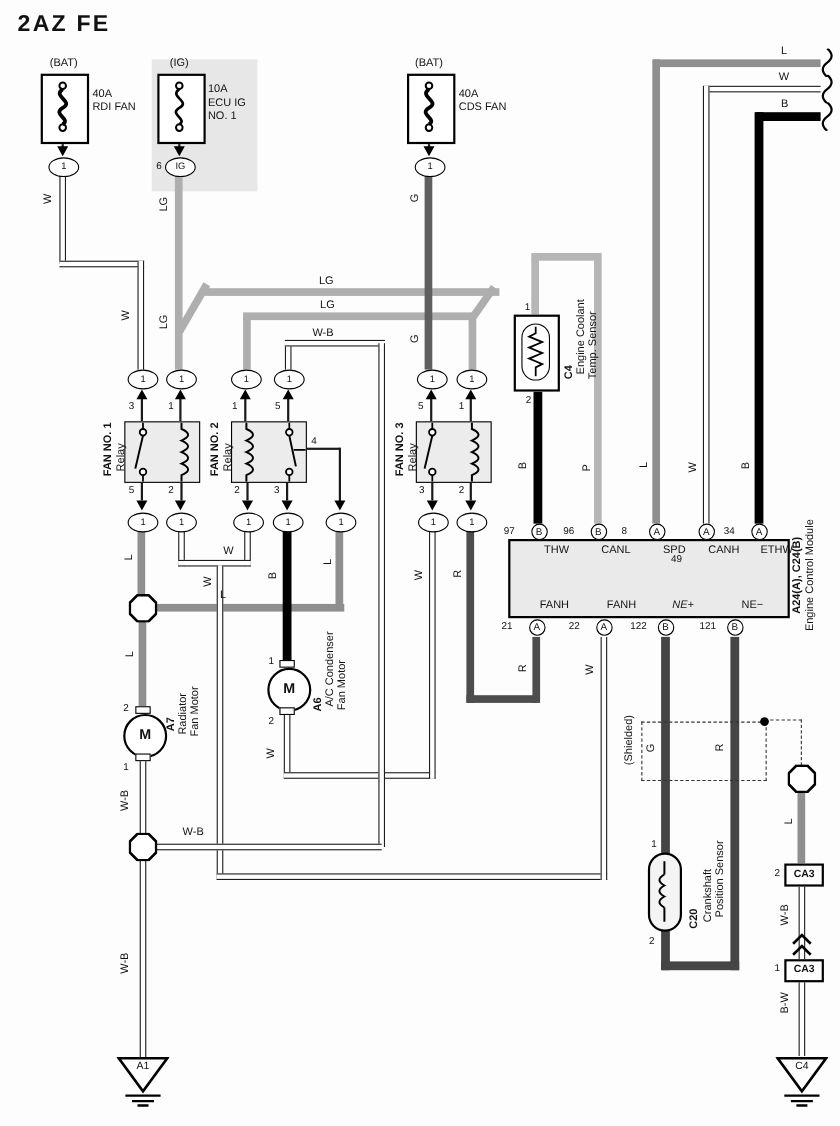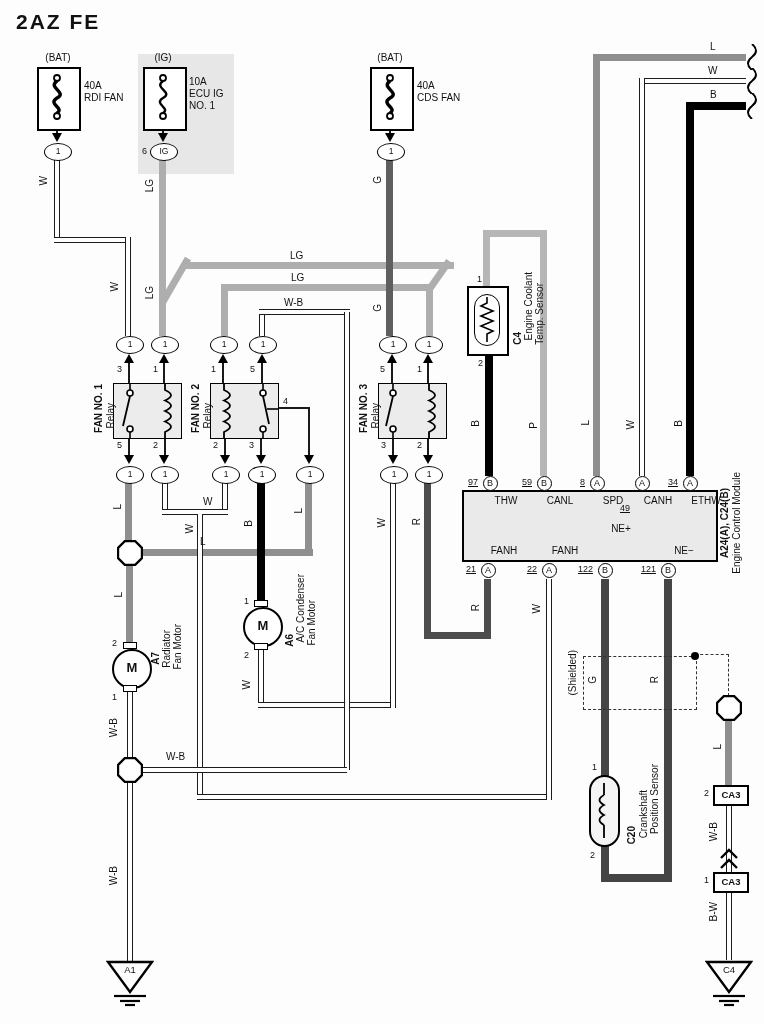--- a/index.html
+++ b/index.html
@@ -23,21 +23,21 @@
   .bold{font-weight:bold;}
   .pin{position:absolute;font-size:9px;}
   
   .oval{position:absolute;width:26px;height:16px;border:1.8px solid #000;border-radius:50%;background:#fff;font-size:8.5px;line-height:15px;text-align:center;}
   .arr-up{position:absolute;width:0;height:0;border-left:5px solid transparent;border-right:5px solid transparent;border-bottom:9px solid #000;}
   .arr-dn{position:absolute;width:0;height:0;border-left:5px solid transparent;border-right:5px solid transparent;border-top:9px solid #000;}
   
   .fusebox{position:absolute;width:40px;height:60px;border:2.2px solid #000;background:#fff;}
   .relaybox{position:absolute;width:67px;height:54px;border:1.8px solid #000;background:#ececec;}
   .pc{position:absolute;width:15px;height:15px;border:1.7px solid #000;border-radius:50%;background:#fff;font-size:9px;line-height:13px;text-align:center;box-sizing:border-box;}
-  .pcnum{position:absolute;font-size:9px;text-align:right;width:20px;text-decoration:underline;}
+  .pcnum{position:absolute;font-size:9px;text-align:left;width:20px;}
   .ecmlabel{position:absolute;font-size:10px;transform:translateX(-50%);margin-left:16px;}
   .motor{position:absolute;width:36px;height:36px;border:2.4px solid #000;border-radius:50%;background:#fff;text-align:center;font-weight:bold;font-size:13px;line-height:33px;}
   .term{position:absolute;width:14px;height:7px;border:1.6px solid #000;background:#fff;box-sizing:border-box;}
   .cabox{position:absolute;width:32px;height:17px;border:2px solid #000;background:#fff;font-size:9.5px;font-weight:bold;text-align:center;line-height:15px;}
   .dash-h{position:absolute;border-top:1.6px dashed #333;}
   .dash-v{position:absolute;border-left:1.6px dashed #333;}
   .shieldbox{position:absolute;border:1.6px dashed #333;background:transparent;}
   .dot{position:absolute;width:8px;height:8px;background:#000;border-radius:50%;}
   svg{display:block;}
 </style>
@@ -268,26 +268,26 @@
   <div class="vl" style="left:534px;top:283px;">Temp. Sensor</div>
 
   <div class="abs" style="left:462px;top:490px;width:256px;height:72px;border:2px solid #000;background:#eaeaea;box-sizing:border-box;"></div>
   <div class="ecmlabel" style="left:490px;top:495px;">THW</div>
   <div class="ecmlabel" style="left:544px;top:495px;">CANL</div>
   <div class="ecmlabel" style="left:597px;top:495px;">SPD</div>
   <div class="ecmlabel" style="left:642px;top:495px;">CANH</div>
   <div class="ecmlabel" style="left:690px;top:495px;">ETHW</div>
   <div class="ecmlabel" style="left:488px;top:545px;">FANH</div>
   <div class="ecmlabel" style="left:549px;top:545px;">FANH</div>
-  <div class="ecmlabel" style="left:605px;top:523px;">NE+</div>
+  <div class="ecmlabel" style="left:605px;top:545px;font-style:italic;">NE+</div>
   <div class="ecmlabel" style="left:668px;top:545px;">NE−</div>
 
   <div class="pcnum" style="left:458px;top:477px;">97</div>
   <div class="pc" style="left:482.5px;top:475.5px;">B</div>
-  <div class="pcnum" style="left:512px;top:477px;">59</div>
+  <div class="pcnum" style="left:512px;top:477px;">96</div>
   <div class="pc" style="left:536.5px;top:475.5px;">B</div>
   <div class="pcnum" style="left:565px;top:477px;">8</div>
   <div class="pc" style="left:589.5px;top:475.5px;">A</div>
   <div class="pcnum" style="left:610px;top:503px;">49</div>
   <div class="pc" style="left:634.5px;top:475.5px;">A</div>
   <div class="pcnum" style="left:658px;top:477px;">34</div>
   <div class="pc" style="left:682.5px;top:475.5px;">A</div>
 
   <div class="pcnum" style="left:456px;top:564px;">21</div>
   <div class="pc" style="left:480.5px;top:562.5px;">A</div>

